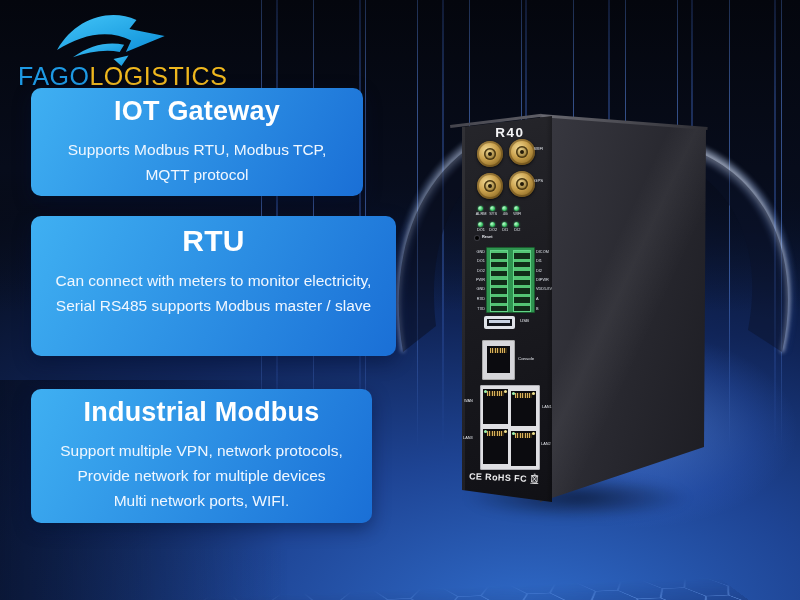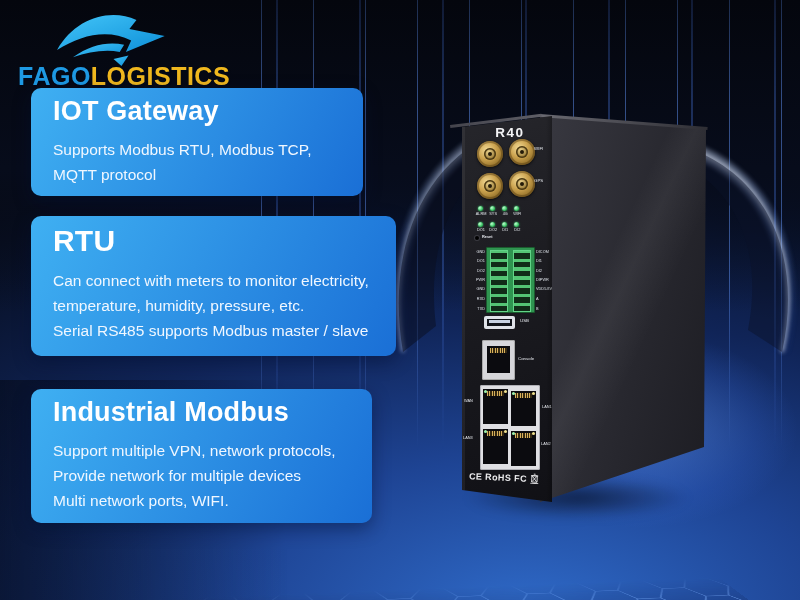--- a/index.html
+++ b/index.html
@@ -24,28 +24,28 @@
   .floorglow{position:absolute;left:430px;top:300px;width:420px;height:260px;
     background:radial-gradient(closest-side, rgba(110,165,255,.42), rgba(60,110,220,.18) 55%, transparent 75%);}
   .floor-dark-left{position:absolute;left:0;top:380px;width:360px;height:220px;
     background:linear-gradient(to right, rgba(4,8,20,.55), transparent 80%);}
   .arcs{position:absolute;left:0;top:0;width:800px;height:600px;pointer-events:none;}
   .devshadow{position:absolute;left:428px;top:470px;width:300px;height:56px;border-radius:50%;
     background:radial-gradient(closest-side, rgba(2,4,12,.6), transparent 75%);filter:blur(5px);}
   
   .logo{position:absolute;left:12px;top:4px;width:250px;height:92px;}
   .logo svg{position:absolute;left:32px;top:2px;}
-  .brand{position:absolute;left:6px;top:58px;font-size:25px;font-weight:700;letter-spacing:.5px;white-space:nowrap;
+  .brand{position:absolute;left:6px;top:58px;font-size:25px;font-weight:400;letter-spacing:.5px;white-space:nowrap;
     text-shadow:1px 2px 2px rgba(0,8,24,.85);}
   .brand .b1{color:var(--logo-blue,#1e9ae4);}
   .brand .b2{color:var(--logo-yellow,#f0b81e);}
   
   .card{position:absolute;left:31px;border-radius:10px;color:#fff;
     background:linear-gradient(118deg, var(--card-g1,#3fb0f2) 0%, var(--card-g2,#1a6fd6) 100%);
-    box-shadow:0 6px 18px rgba(0,16,50,.45);padding:8px 22px;}
+    box-shadow:0 6px 18px rgba(0,16,50,.45);padding:8px 22px;text-align:center;}
   .card h2{margin:0;font-size:27px;font-weight:bold;letter-spacing:.2px;}
   .card .body{margin-top:10px;font-size:15.5px;color:#f0f7ff;}
   .card .body div{line-height:25px;}
   .c1{top:88px;width:332px;height:108px;}
   .c2{top:216px;width:365px;height:140px;}
   .c2 h2{font-size:30px;}
   .c3{top:389px;width:341px;height:134px;}
   
   .device{position:absolute;left:440px;top:90px;width:272px;height:432px;}
   .side-face{position:absolute;left:0;top:0;width:272px;height:432px;
@@ -180,21 +180,20 @@
     <h2>IOT Gateway</h2>
     <div class="body">
       <div>Supports Modbus RTU, Modbus TCP,</div>
       <div>MQTT protocol</div>
     </div>
   </div>
   <div class="card c2">
     <h2>RTU</h2>
     <div class="body">
       <div>Can connect with meters to monitor electricity,</div>
-      <div>temperature, humidity, pressure, etc.</div>
       <div>Serial RS485 supports Modbus master / slave</div>
     </div>
   </div>
   <div class="card c3">
     <h2>Industrial Modbus</h2>
     <div class="body">
       <div>Support multiple VPN, network protocols,</div>
       <div>Provide network for multiple devices</div>
       <div>Multi network ports, WIFI.</div>
     </div>

